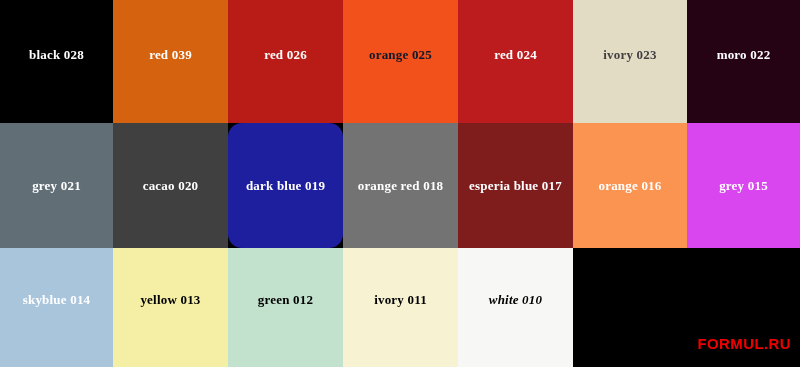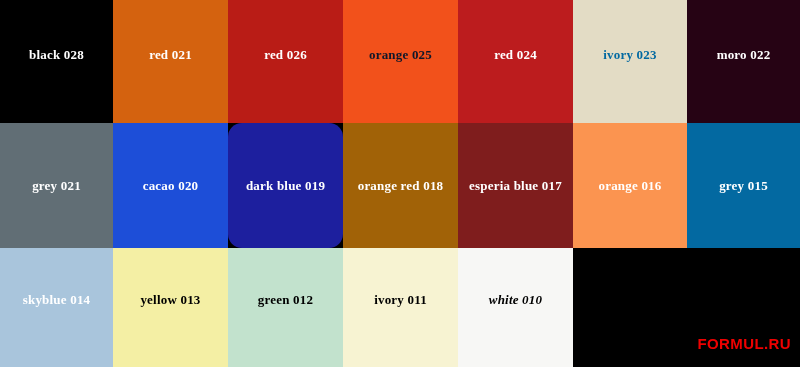--- a/index.html
+++ b/index.html
@@ -71,57 +71,57 @@
 </head>
 <body>
 
 <div id="page" style="background: rgb(0, 0, 0);">
   <div class="swatch-grid">
 
     <div class="swatch row-1" style="background: rgb(0, 0, 0);">
       <span class="swatch-label" style="color: rgb(255, 255, 255);">black 028</span>
     </div>
     <div class="swatch row-1" style="background: rgb(212, 98, 15);">
-      <span class="swatch-label" style="color: rgb(255, 255, 255);">red 021</span>
+      <span class="swatch-label" style="color: rgb(255, 255, 255);">red 039</span>
     </div>
     <div class="swatch row-1" style="background: rgb(185, 28, 22);">
       <span class="swatch-label" style="color: rgb(255, 255, 255);">red 026</span>
     </div>
     <div class="swatch row-1" style="background: rgb(242, 81, 27);">
       <span class="swatch-label" style="color: #0f172a;">orange 025</span>
     </div>
     <div class="swatch row-1" style="background: rgb(188, 28, 30);">
       <span class="swatch-label" style="color: rgb(255, 255, 255);">red 024</span>
     </div>
     <div class="swatch row-1" style="background: rgb(227, 220, 197);">
-      <span class="swatch-label" style="color: #0369a1;">ivory 023</span>
+      <span class="swatch-label" style="color: #404040;">ivory 023</span>
     </div>
     <div class="swatch row-1" style="background: rgb(38, 3, 20);">
       <span class="swatch-label" style="color: rgb(255, 255, 255);">moro 022</span>
     </div>
 
     <div class="swatch row-2" style="background: rgb(97, 110, 117);">
       <span class="swatch-label" style="color: rgb(255, 255, 255);">grey 021</span>
     </div>
-    <div class="swatch row-2" style="background: #1d4ed8;">
+    <div class="swatch row-2" style="background: #404040;">
       <span class="swatch-label" style="color: rgb(255, 255, 255);">cacao 020</span>
     </div>
     <div class="swatch row-2" style="background: rgb(29, 31, 158); border-radius: 14px;">
       <span class="swatch-label" style="color: rgb(255, 255, 255);">dark blue 019</span>
     </div>
-    <div class="swatch row-2" style="background: #a16207;">
+    <div class="swatch row-2" style="background: #737373;">
       <span class="swatch-label" style="color: rgb(255, 255, 255);">orange red 018</span>
     </div>
     <div class="swatch row-2" style="background: #7f1d1d;">
       <span class="swatch-label" style="color: rgb(255, 255, 255);">esperia blue 017</span>
     </div>
     <div class="swatch row-2" style="background: rgb(251, 148, 80);">
       <span class="swatch-label" style="color: rgb(255, 255, 255);">orange 016</span>
     </div>
-    <div class="swatch row-2" style="background: #0369a1;">
+    <div class="swatch row-2" style="background: #d946ef;">
       <span class="swatch-label" style="color: rgb(255, 255, 255);">grey 015</span>
     </div>
 
     <div class="swatch row-3" style="background: rgb(169, 197, 220);">
       <span class="swatch-label" style="color: rgb(255, 255, 255);">skyblue 014</span>
     </div>
     <div class="swatch row-3" style="background: rgb(244, 239, 164);">
       <span class="swatch-label" style="color: rgb(0, 0, 0);">yellow 013</span>
     </div>
     <div class="swatch row-3" style="background: rgb(194, 226, 205);">

